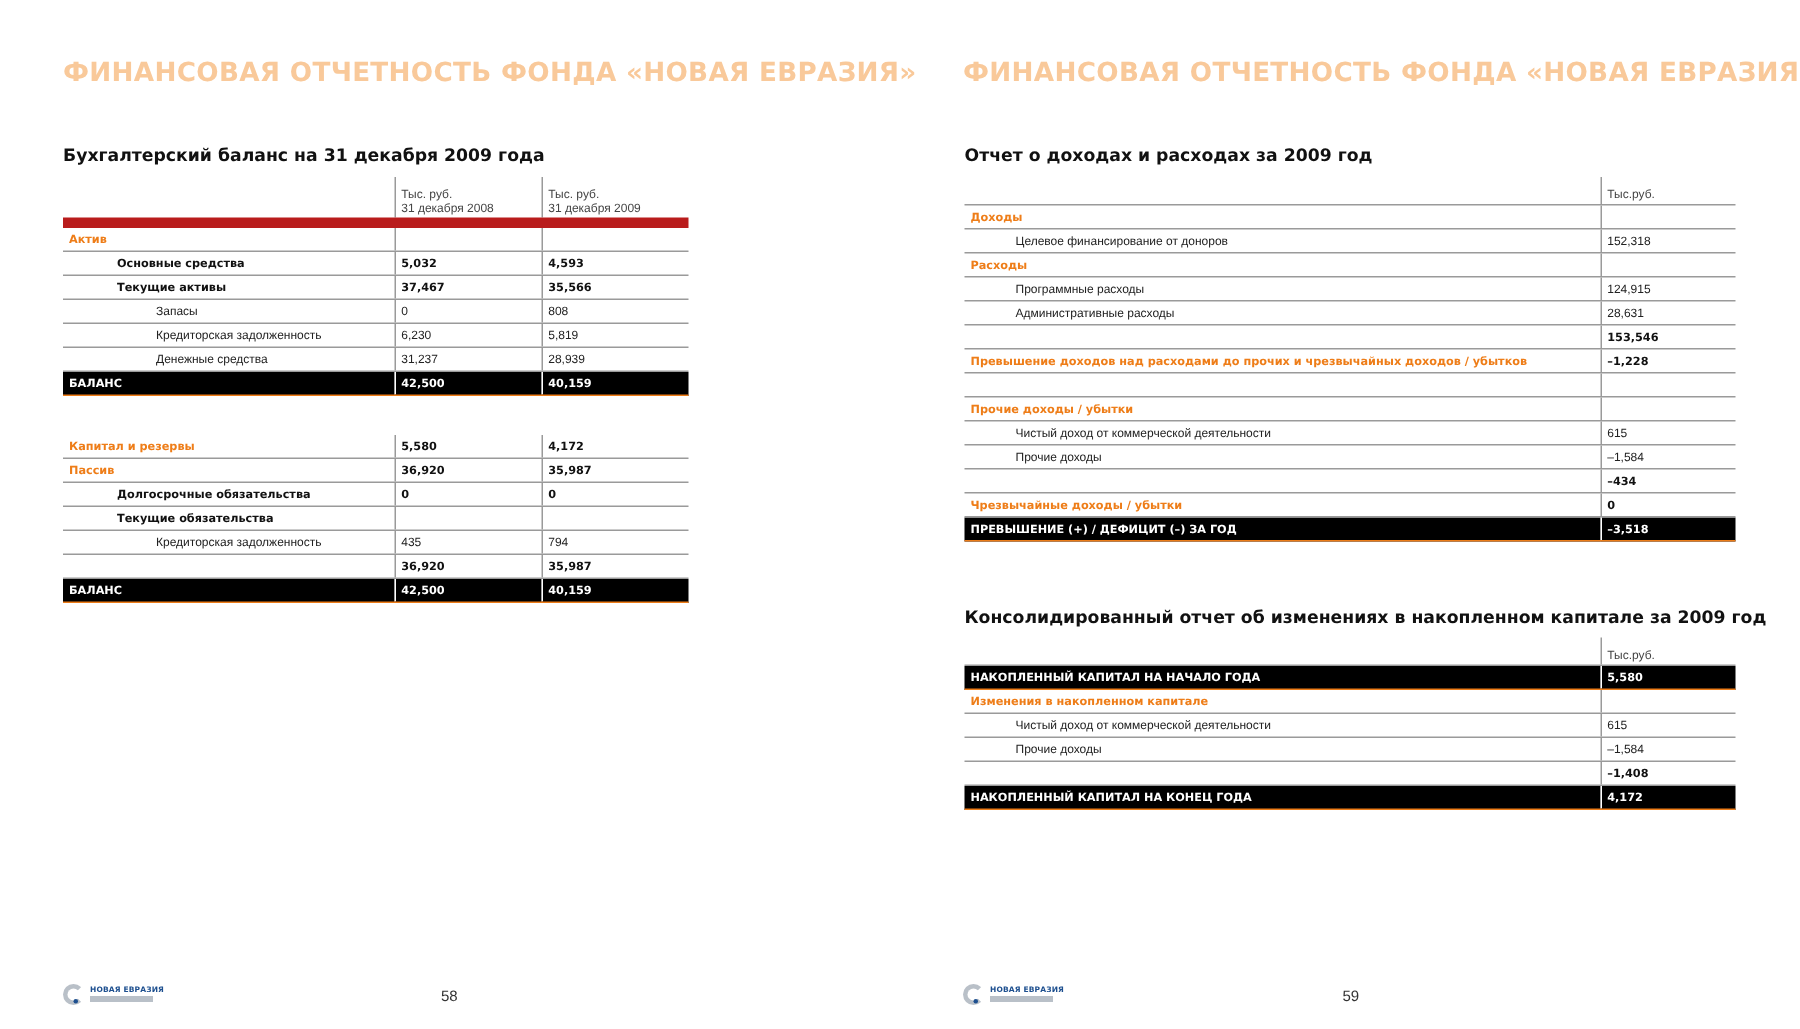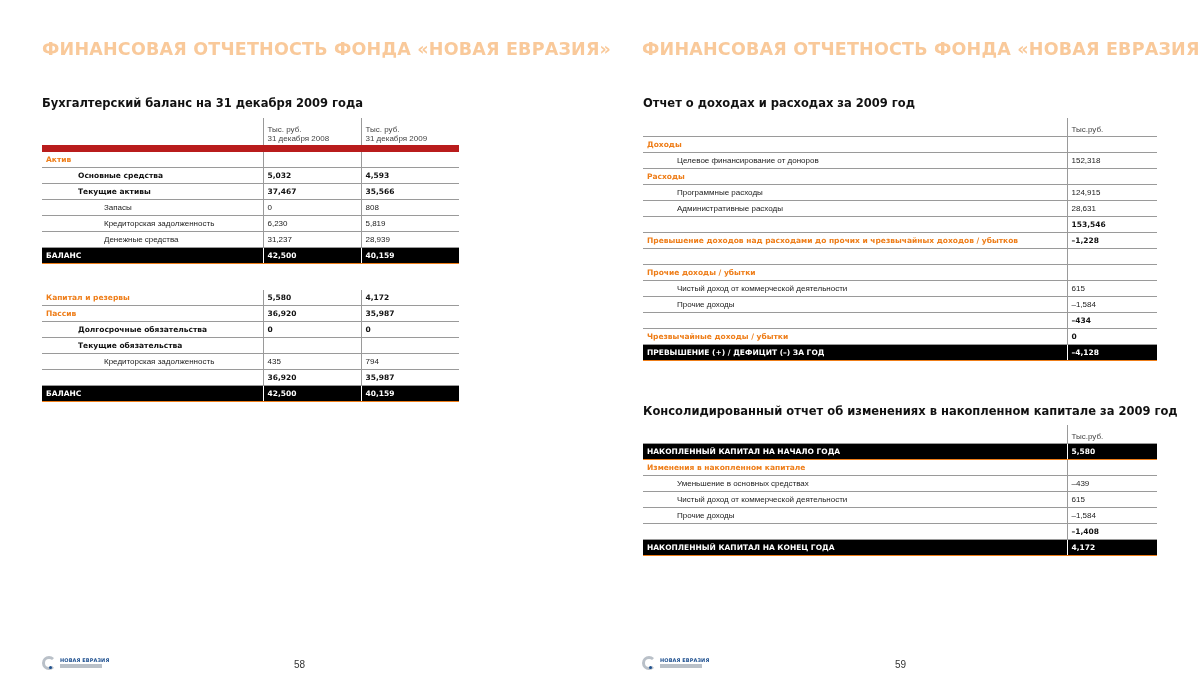--- a/index.html
+++ b/index.html
@@ -211,21 +211,21 @@
         <tr>
           <td></td>
           <td class="v bold">–434</td>
         </tr>
         <tr>
           <td class="orange">Чрезвычайные доходы / убытки</td>
           <td class="v bold">0</td>
         </tr>
         <tr class="total">
           <td>ПРЕВЫШЕНИЕ (+) / ДЕФИЦИТ (–) ЗА ГОД</td>
-          <td class="v">–4,128</td>
+          <td class="v">–3,518</td>
         </tr>
       </tbody>
   </table>
 
   <div class="sec-title" style="left:43px;top:404px;">Консолидированный отчет об изменениях в накопленном капитале за 2009 год</div>
 
   <table class="fin" style="left:43px;top:425px;width:514px;">
     <colgroup>
         <col style="width:424px">
         <col style="width:90px">
@@ -235,24 +235,20 @@
         <td></td>
         <td class="v">Тыс.руб.</td>
       </tr>
     <tr class="total">
           <td>НАКОПЛЕННЫЙ КАПИТАЛ НА НАЧАЛО ГОДА</td>
           <td class="v">5,580</td>
         </tr>
         <tr>
           <td class="orange">Изменения в накопленном капитале</td>
           <td class="v bold"></td>
-        </tr>
-        <tr>
-          <td class="ind-r">Уменьшение в основных средствах</td>
-          <td class="v">–439</td>
         </tr>
         <tr>
           <td class="ind-r">Чистый доход от коммерческой деятельности</td>
           <td class="v">615</td>
         </tr>
         <tr>
           <td class="ind-r">Прочие доходы</td>
           <td class="v">–1,584</td>
         </tr>
         <tr>

